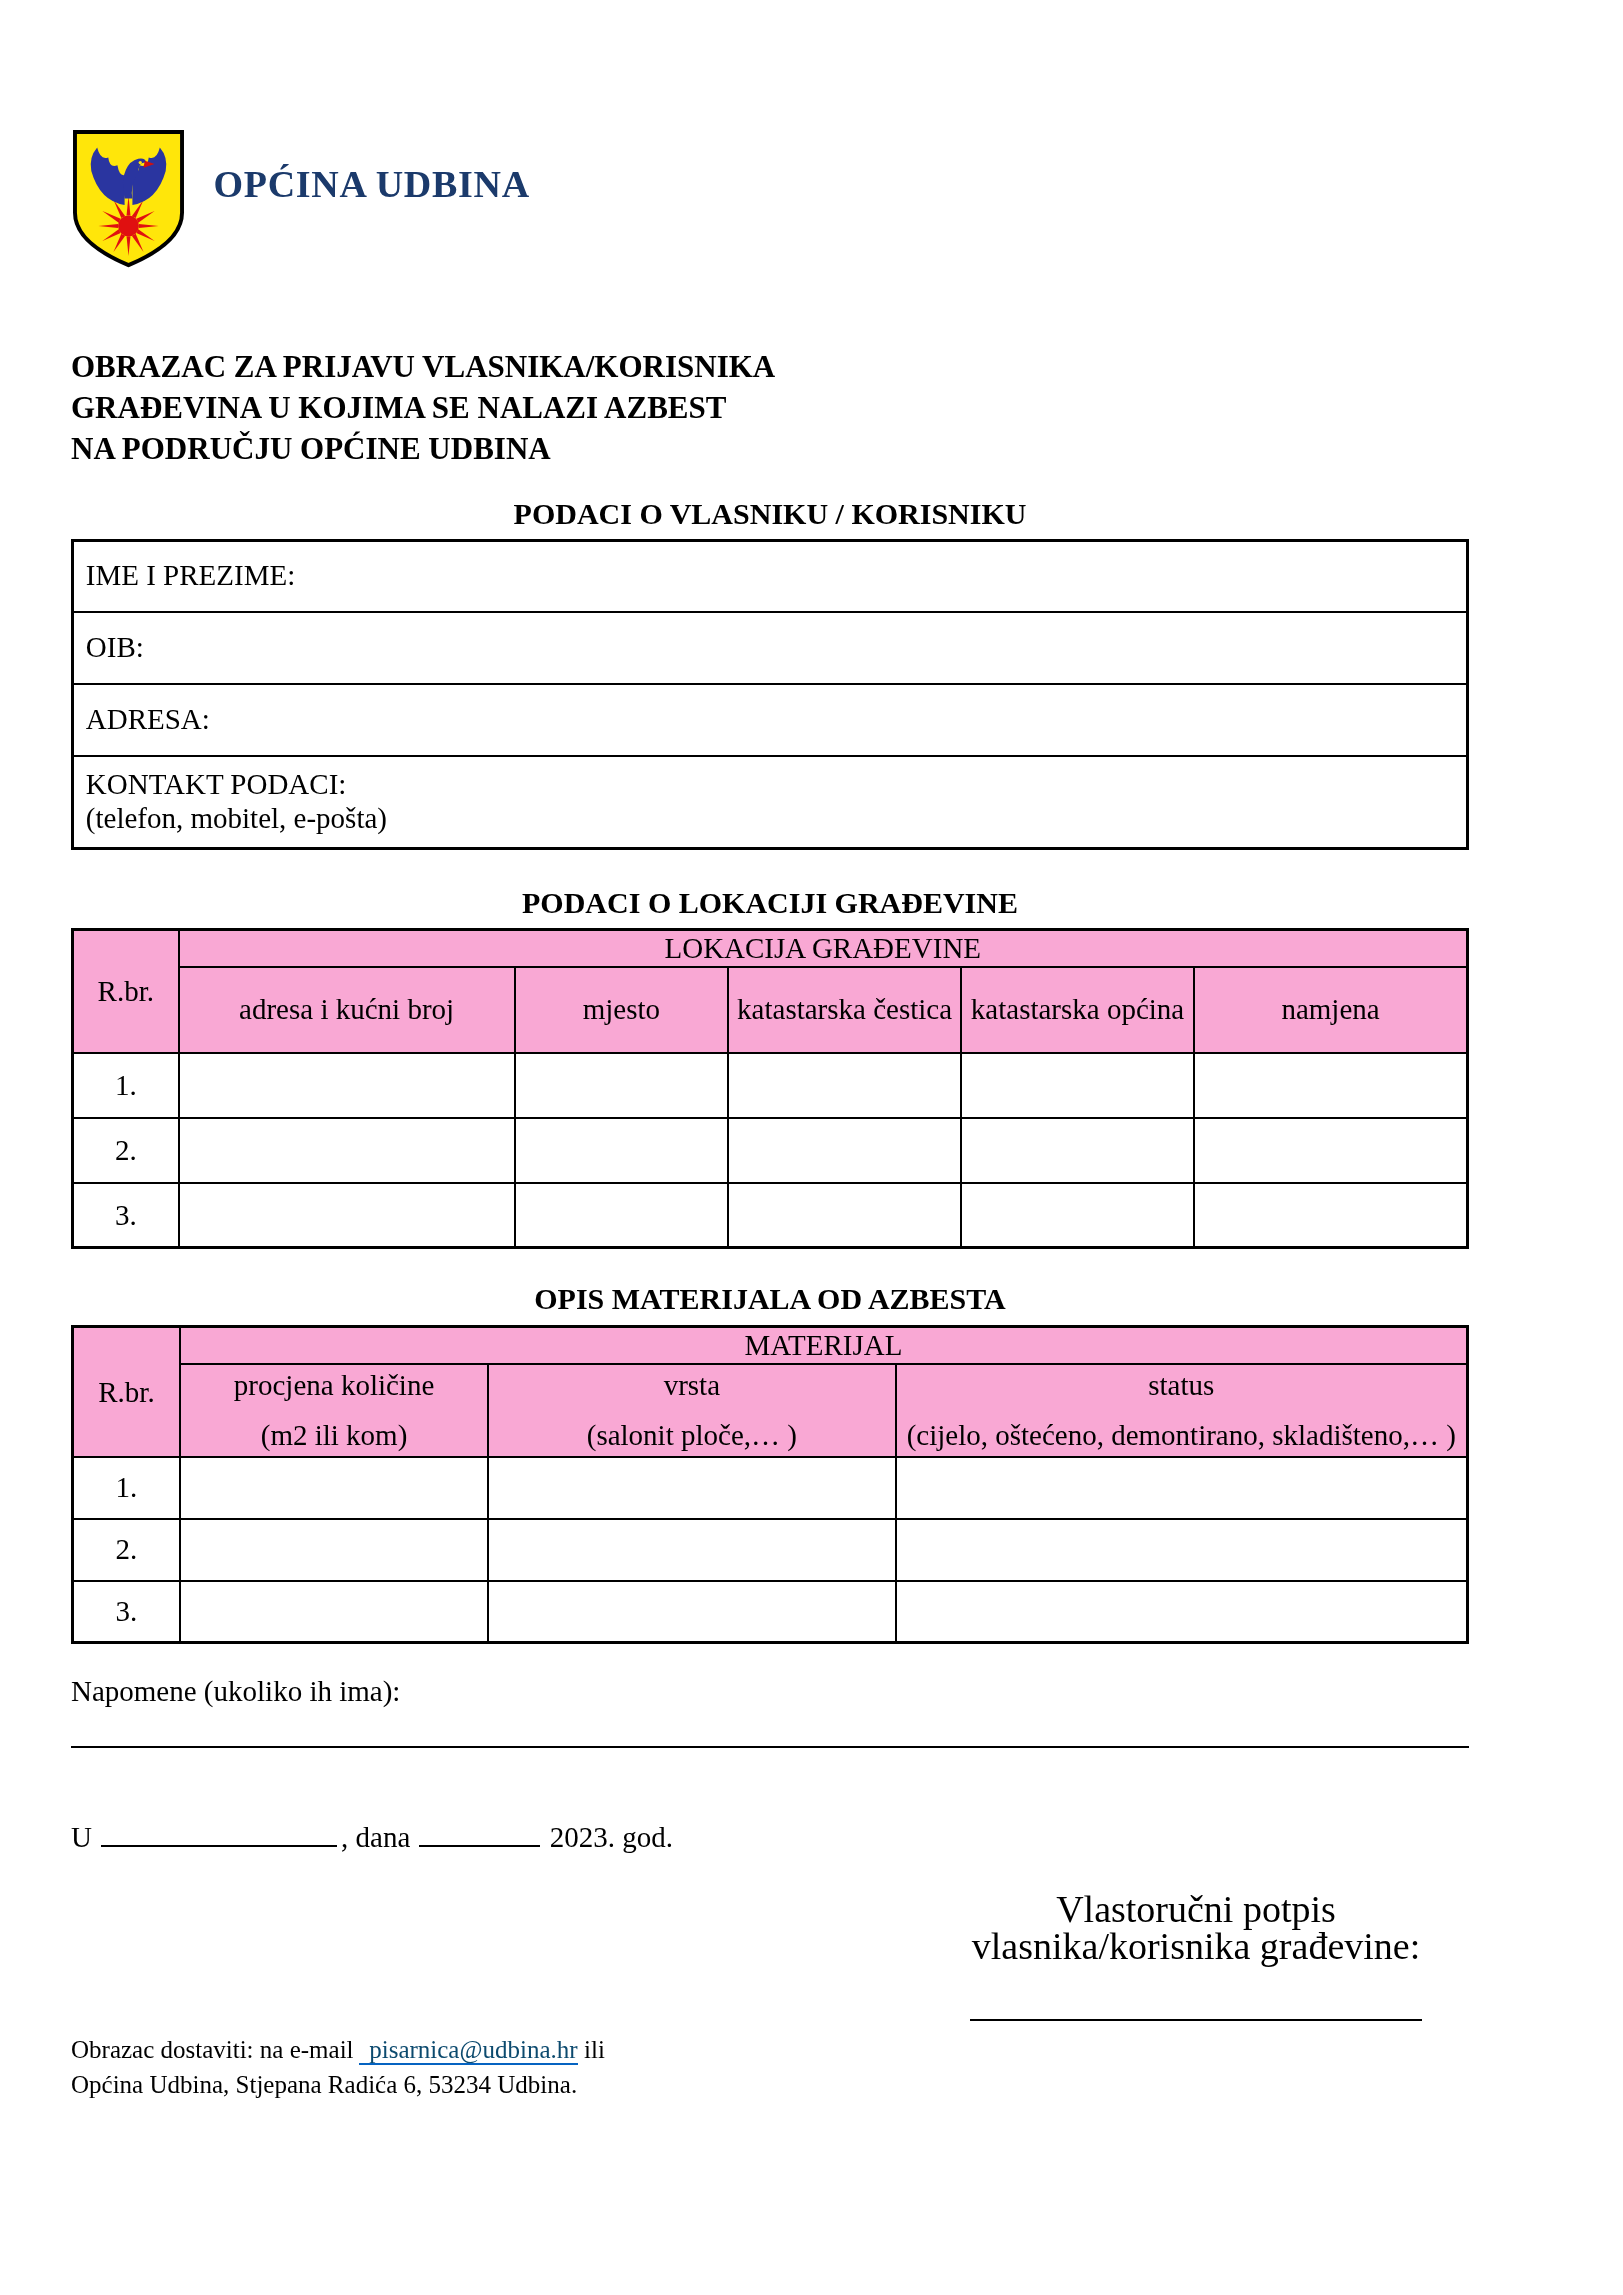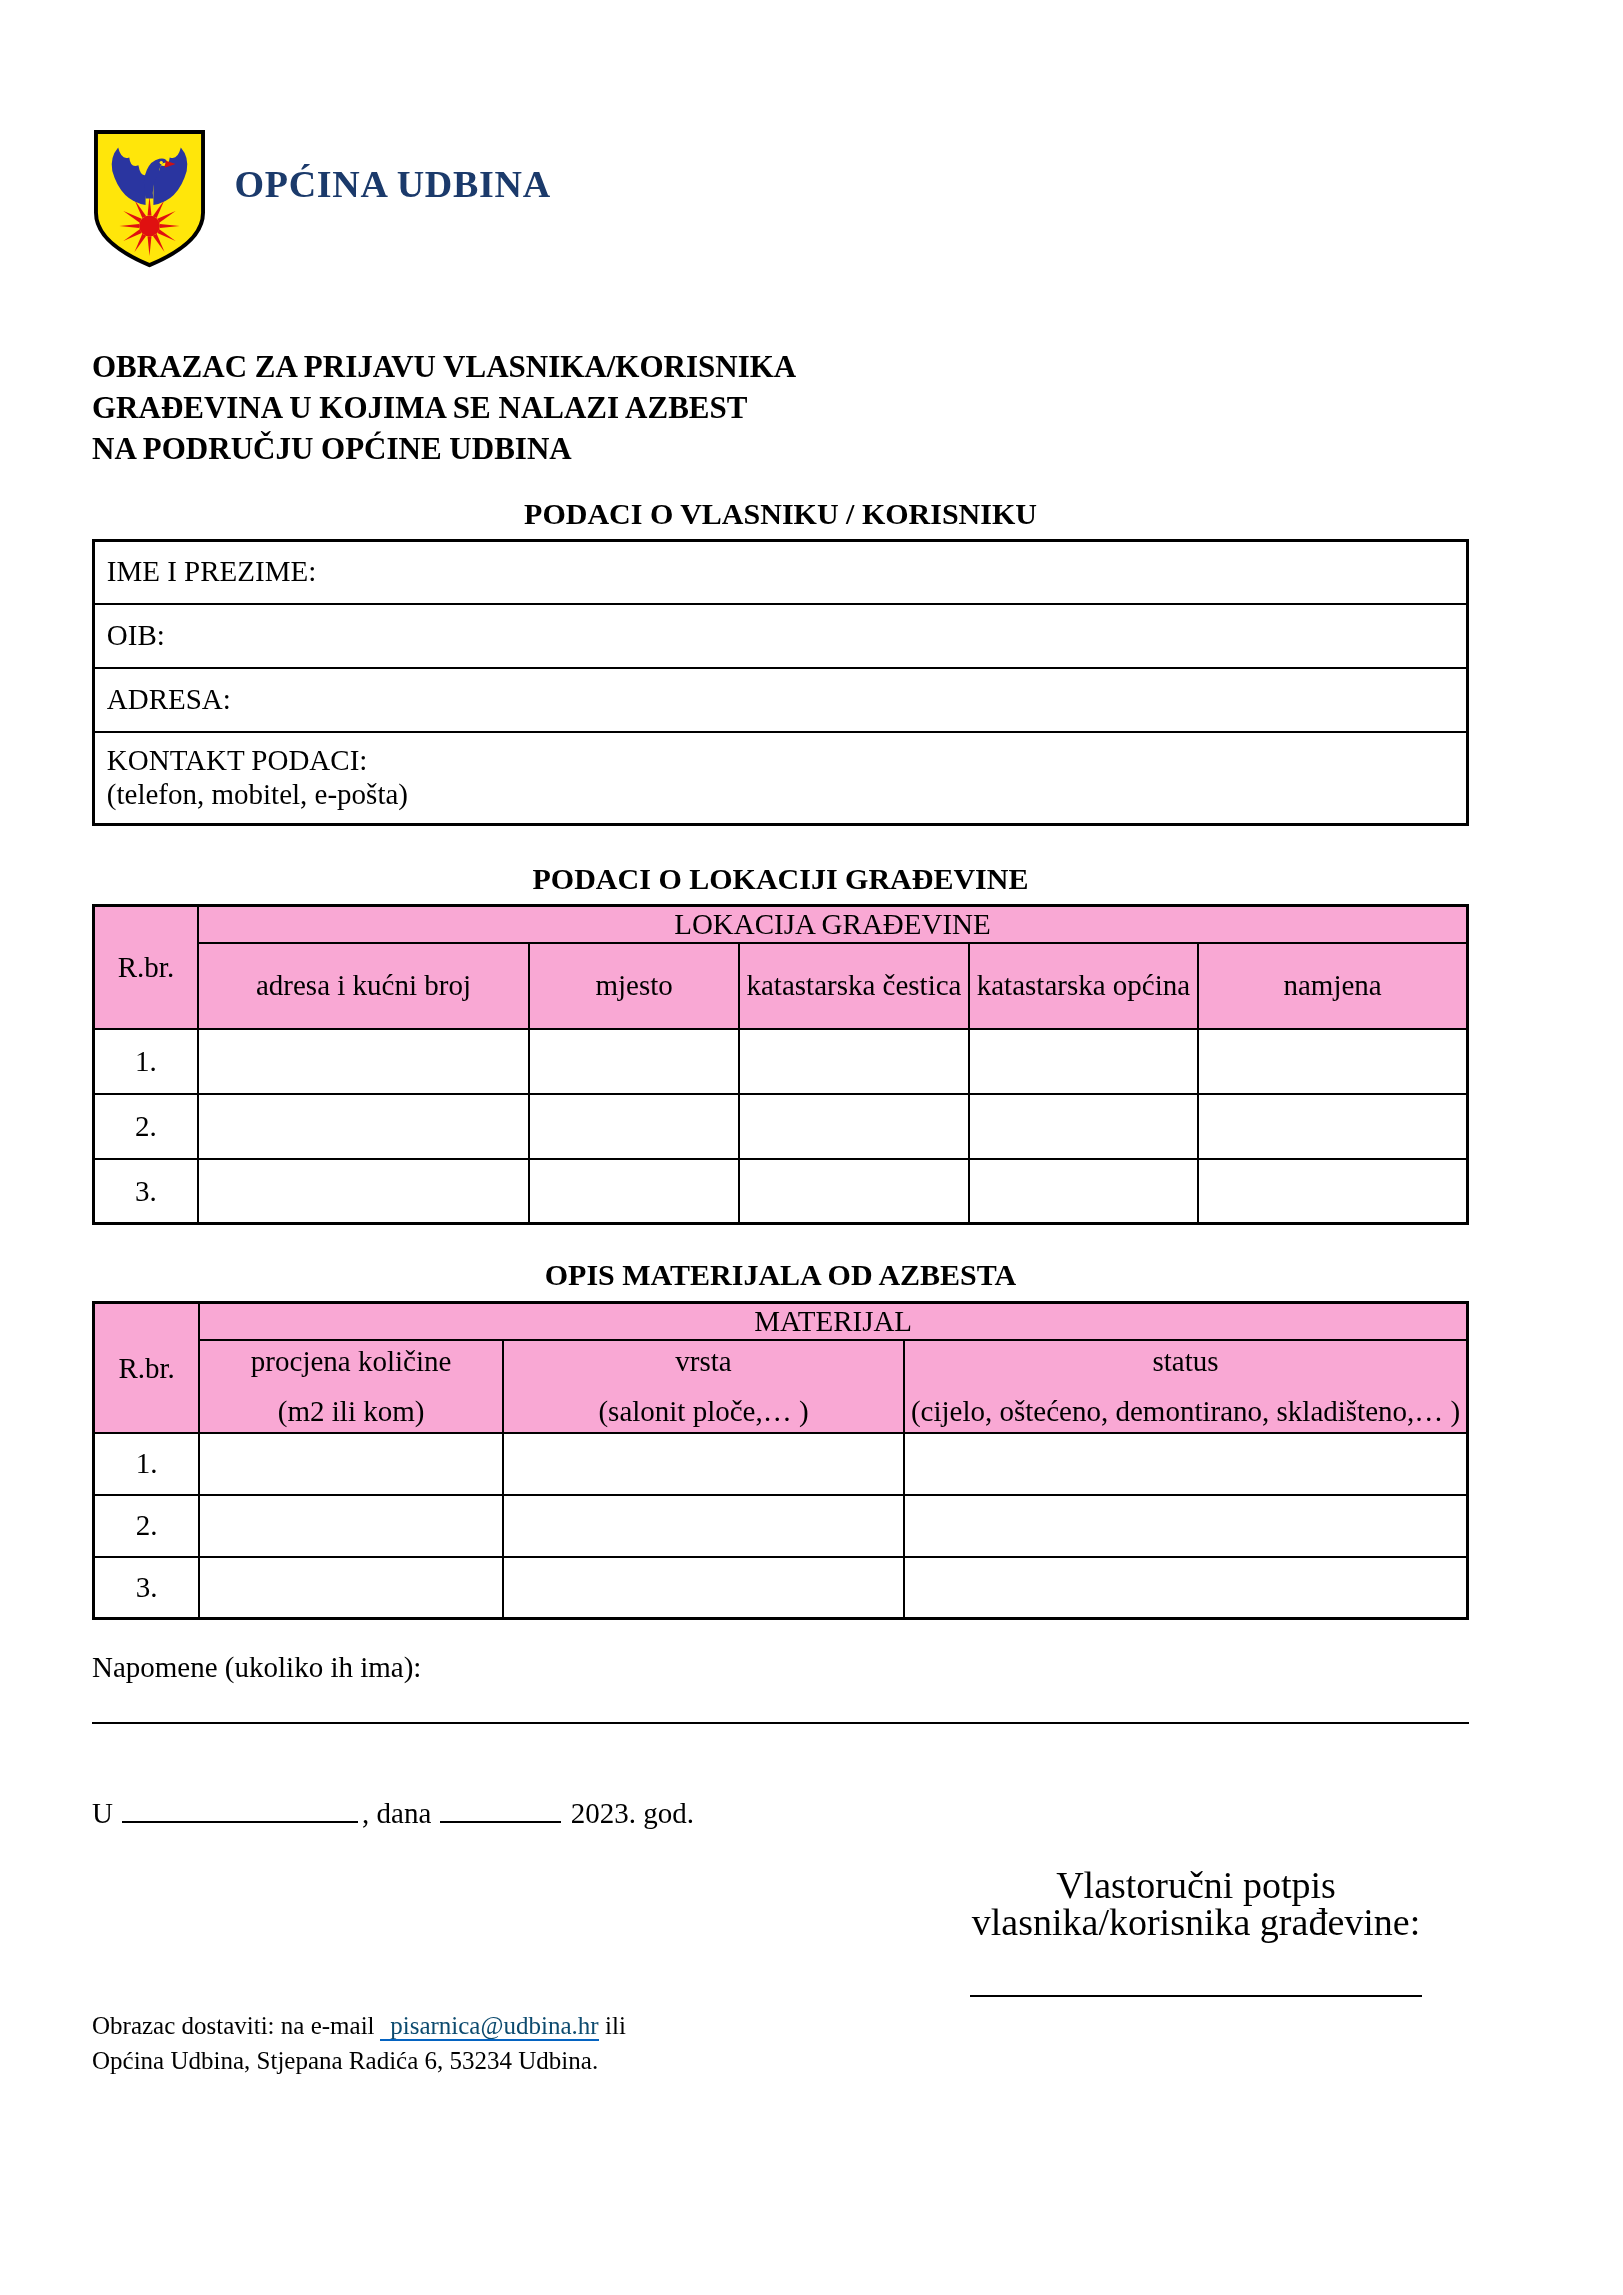--- a/index.html
+++ b/index.html
@@ -4,21 +4,21 @@
 <style>
   * { box-sizing: border-box; }
   html, body { margin: 0; padding: 0; background: #ffffff; }
   .page {
     position: relative;
     width: 1623px;
     height: 2295px;
     background: #ffffff;
     font-family: "Liberation Serif", serif;
     color: #000000;
-    padding: 128px 154px 0 92px;
+    padding: 128px 154px 0 71px;
     overflow: hidden;
   }
 
   
   .brand { display: flex; align-items: flex-start; gap: 27.5px; }
   .crest { width: 115px; height: 141px; flex: none; }
   .brand-name {
     margin-top: 34px;
     font-weight: bold;
     font-size: 38px;
@@ -46,21 +46,21 @@
 
   
   table {
     width: 100%;
     border-collapse: collapse;
     table-layout: fixed;
     border: 3.9px solid #000;
   }
   td { border: 2.6px solid #000; font-size: 29px; padding: 0; }
 
-  .owner-table td { height: 64px; vertical-align: middle; padding: 5.2px 11.8px; }
+  .owner-table td { height: 72px; vertical-align: middle; padding: 5.2px 11.8px; }
   .owner-table tr.tall td { height: 92px; }
   .owner-sub { margin-top: 1.3px; }
 
   .grid-table .gcell {
     background: #f9a8d4;
     text-align: center;
     vertical-align: middle;
   }
   .grid-table tr.gh td { height: 37px; }
   .grid-table tr.ch td { height: 86px; }

